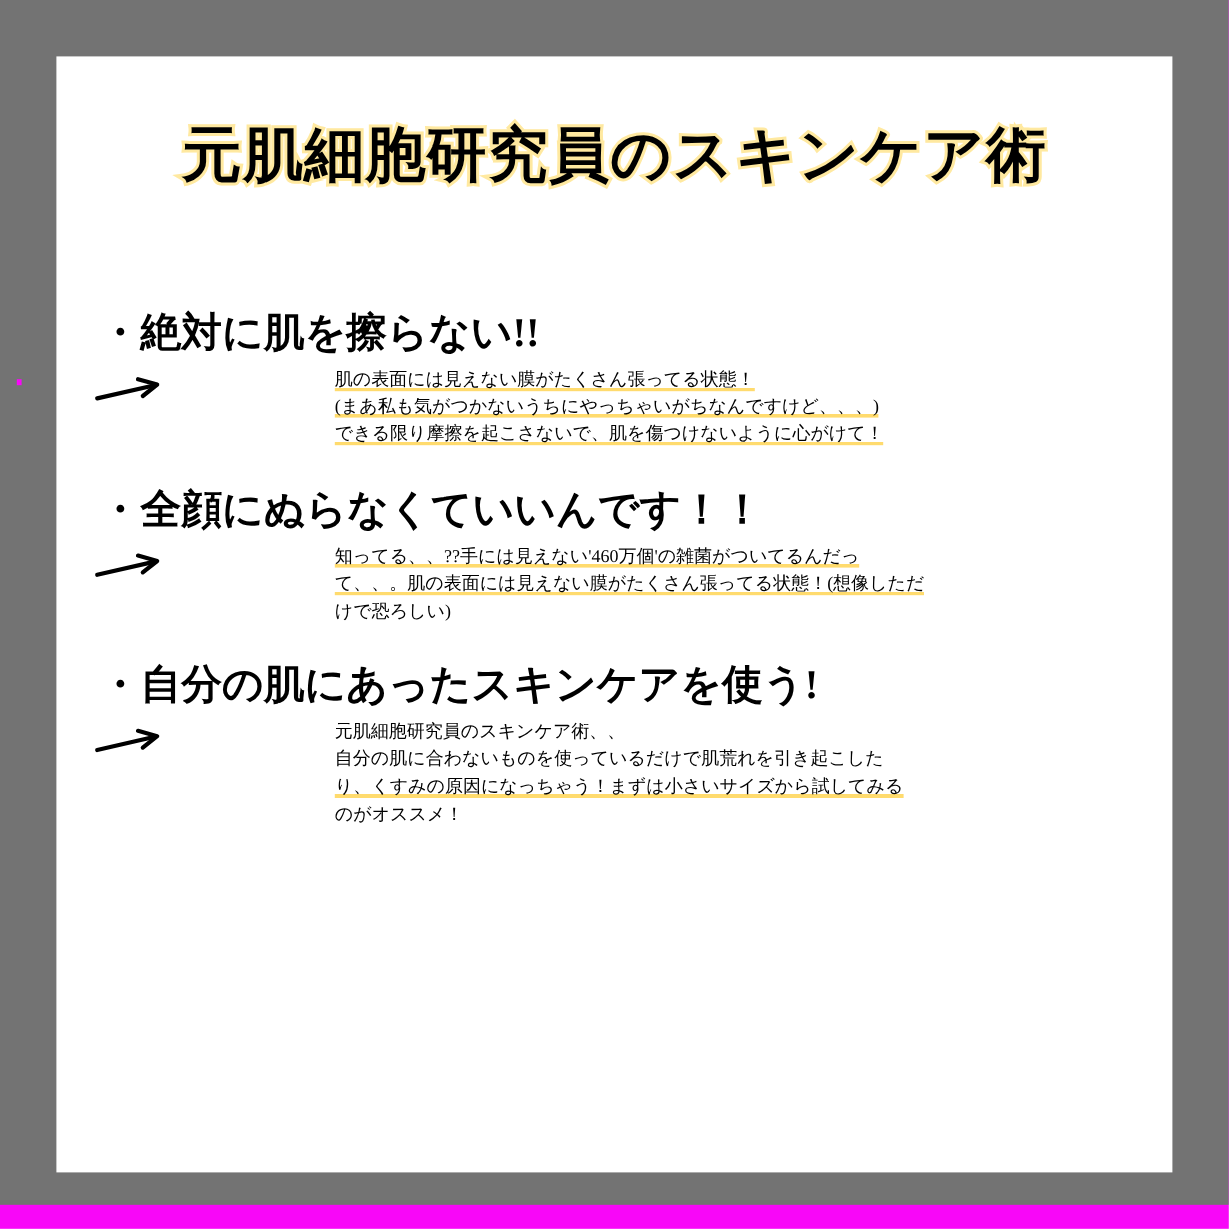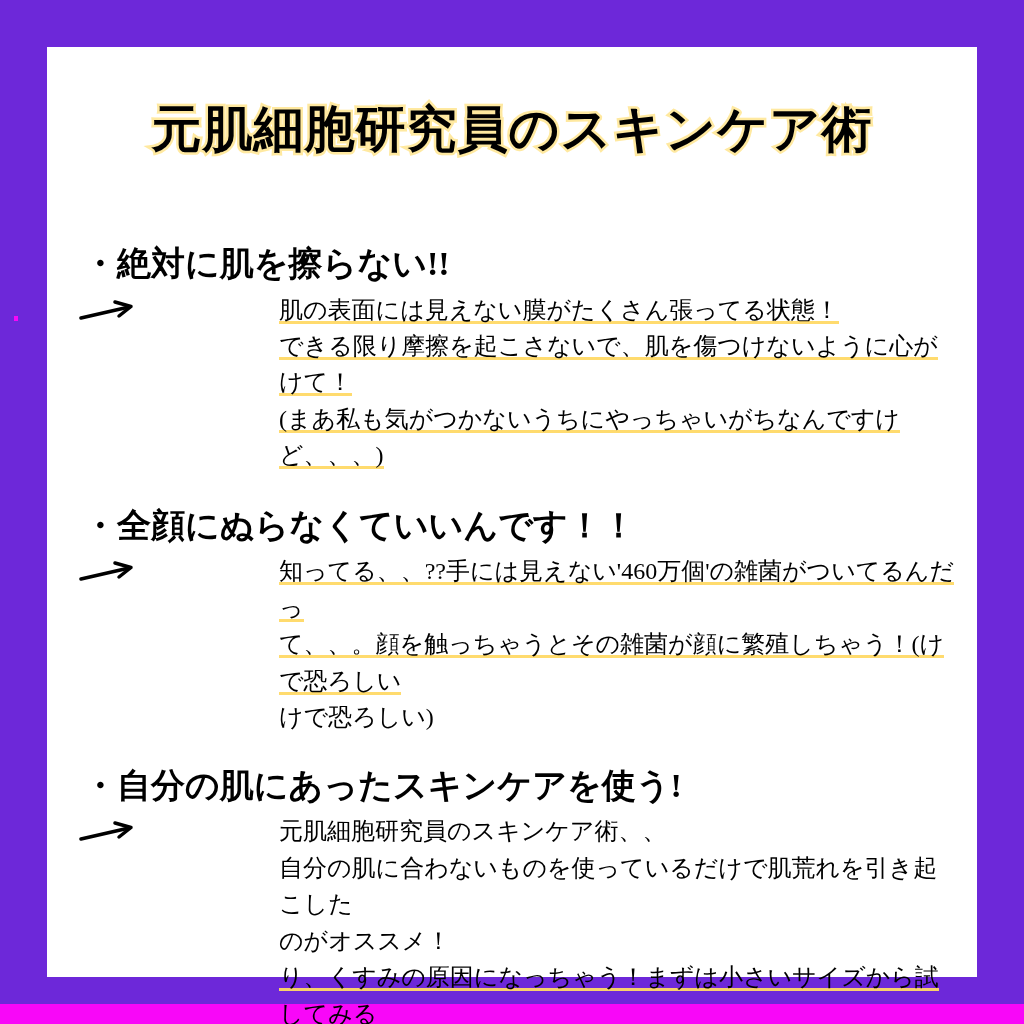--- a/index.html
+++ b/index.html
@@ -10,21 +10,21 @@
     width: 1024px;
     height: 1024px;
     background: #f807f8;
     font-family: "Liberation Sans", sans-serif;
     overflow: hidden;
   }
   #canvas {
     position: relative;
     width: 1024px;
     height: 1004px;
-    background: #6d28d9;
+    background: #737373;
   }
   .card {
     position: absolute;
     left: 47px;
     top: 47px;
     width: 930px;
     height: 930px;
     background: #ffffff;
   }
   .tick {
@@ -111,30 +111,30 @@
     margin-left: -138px;
     top: 6px;
     width: 60px;
     height: 26px;
   }
   .arrow svg { display: block; }
 
   .body-text {
     margin-left: 138px;
     font-family: "Liberation Serif", serif;
-    font-size: 24px;
+    font-size: 15px;
     line-height: 1.52;
     color: #000000;
     text-align: left;
   }
   .mark {
     background: linear-gradient(to top, rgba(255,217,102,0.95) 0, rgba(255,217,102,0.95) 3px, rgba(255,217,102,0) 3px);
     padding-bottom: 1px;
   }
-  .s1 { margin-top: 10px; }
+  .s1 { margin-top: 24px; }
   .s2 { margin-top: 30px; }
   .s3 { margin-top: 28px; }
   .s4 { margin-top: 40px; }
 </style>
 </head>
 <body>
 
 <div id="canvas">
   <div class="tick"></div>
 
@@ -153,63 +153,63 @@
         </div>
         <div class="body-row">
           <span class="arrow">
             <svg width="60" height="26" viewBox="0 0 60 26">
               <path d="M2 20 L50 9" stroke="#000" stroke-width="3.5" fill="none" stroke-linecap="round"></path>
               <path d="M36 4 L52 8.5 L40 18" stroke="#000" stroke-width="3.5" fill="none" stroke-linecap="round" stroke-linejoin="round"></path>
             </svg>
           </span>
           <div class="body-text">
             <div><span class="mark">肌の表面には見えない膜がたくさん張ってる状態！</span></div>
+            <div><span class="mark">(まあ私も気がつかないうちにやっちゃいがちなんですけど、、、)</span></div>
             <div><span class="mark">できる限り摩擦を起こさないで、肌を傷つけないように心がけて！</span></div>
-            <div><span class="mark">(まあ私も気がつかないうちにやっちゃいがちなんですけど、、、)</span></div>
           </div>
         </div>
       </div>
 
       <div class="section s2">
         <div class="heading">
           <span class="hl b"></span>
           <span>・全顔にぬらなくていいんです！！</span>
         </div>
         <div class="body-row">
           <span class="arrow">
             <svg width="60" height="26" viewBox="0 0 60 26">
               <path d="M2 20 L50 9" stroke="#000" stroke-width="3.5" fill="none" stroke-linecap="round"></path>
               <path d="M36 4 L52 8.5 L40 18" stroke="#000" stroke-width="3.5" fill="none" stroke-linecap="round" stroke-linejoin="round"></path>
             </svg>
           </span>
           <div class="body-text">
             <div><span class="mark">知ってる、、??手には見えない'460万個'の雑菌がついてるんだっ</span></div>
-            <div><span class="mark">て、、。顔を触っちゃうとその雑菌が顔に繁殖しちゃう！(けで恐ろしい</span></div>
+            <div><span class="mark">て、、。肌の表面には見えない膜がたくさん張ってる状態！(想像しただ</span></div>
             <div><span>けで恐ろしい)</span></div>
           </div>
         </div>
       </div>
 
       <div class="section s3">
         <div class="heading">
           <span class="hl b"></span>
           <span>・自分の肌にあったスキンケアを使う!</span>
         </div>
         <div class="body-row">
           <span class="arrow">
             <svg width="60" height="26" viewBox="0 0 60 26">
               <path d="M2 20 L50 9" stroke="#000" stroke-width="3.5" fill="none" stroke-linecap="round"></path>
               <path d="M36 4 L52 8.5 L40 18" stroke="#000" stroke-width="3.5" fill="none" stroke-linecap="round" stroke-linejoin="round"></path>
             </svg>
           </span>
           <div class="body-text">
             <div><span>元肌細胞研究員のスキンケア術、、</span></div>
             <div><span>自分の肌に合わないものを使っているだけで肌荒れを引き起こした</span></div>
+            <div><span class="mark">り、くすみの原因になっちゃう！まずは小さいサイズから試してみる</span></div>
             <div><span>のがオススメ！</span></div>
-            <div><span class="mark">り、くすみの原因になっちゃう！まずは小さいサイズから試してみる</span></div>
           </div>
         </div>
       </div>
 
       <div class="section s4">
         <div class="heading">
           <span class="hl b"></span>
         </div>
       </div>
 

